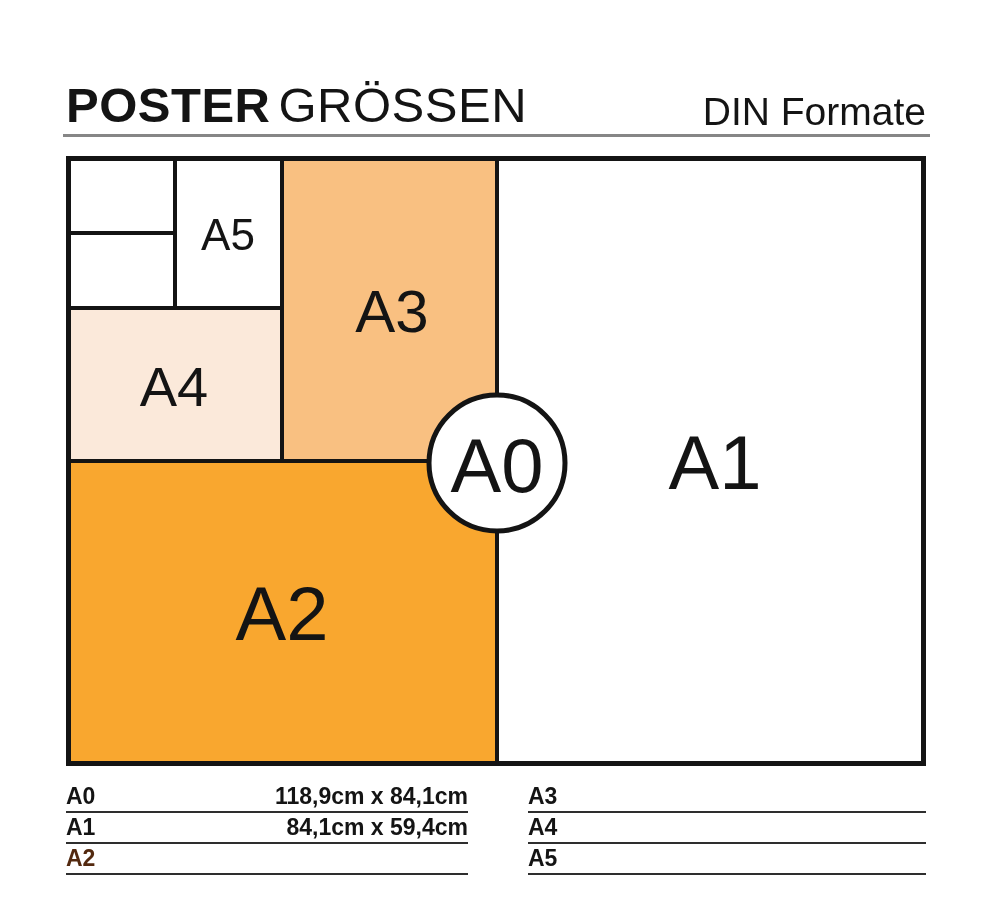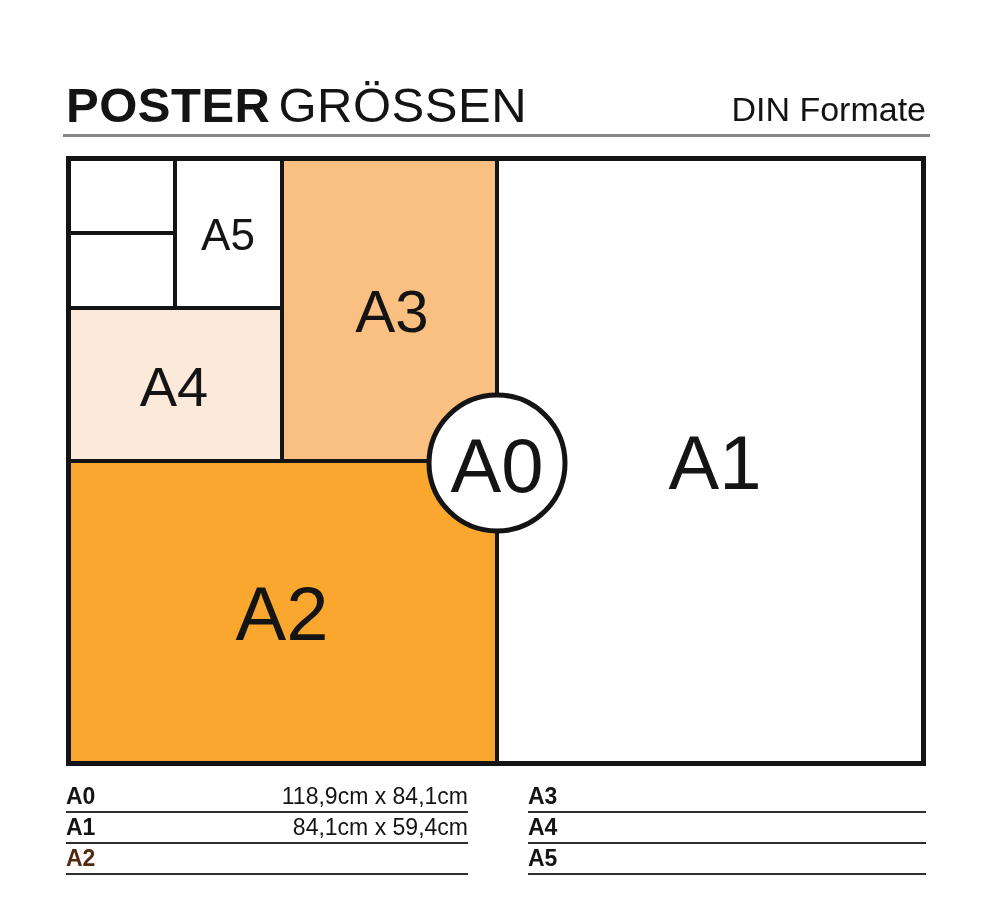--- a/index.html
+++ b/index.html
@@ -26,21 +26,21 @@
     color: var(--ink);
     margin-top: 13px;
   }
   .title .bold { font-weight: 700; }
   .title .light { font-weight: 400; margin-left: 8px; }
 
   .subtitle {
     position: absolute;
     right: 74px;
     top: 92px;
-    font-size: 34px;
+    font-size: 39px;
     line-height: 1;
     font-weight: 400;
     color: var(--ink);
     text-align: right;
   }
 
   .header-rule {
     position: absolute;
     left: 63px;
     top: 134px;
@@ -74,21 +74,21 @@
 
   .size-row {
     display: flex;
     justify-content: space-between;
     align-items: center;
     height: 31px;
     border-bottom: 2px solid #2e2e2e;
     color: var(--ink);
   }
   .size-row .lbl { font-weight: 700; }
-  .size-row .val { font-weight: 400; margin-left: 37px; }
+  .size-row .val { font-weight: 700; margin-left: 37px; }
   .size-row.highlight { color: var(--brown-highlight); }
 </style>
 </head>
 <body>
 
 <div class="page">
 
   <div class="title">
     <span class="bold">POSTER</span><span class="light">GRÖSSEN</span>
   </div>

